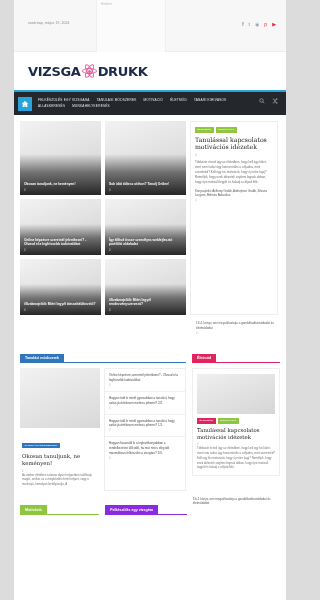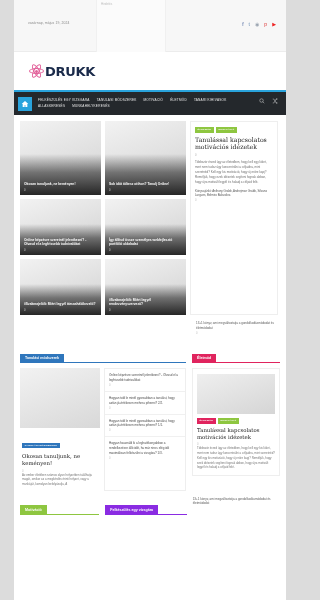--- a/index.html
+++ b/index.html
@@ -104,20 +104,21 @@
       <span style="color:#3b5998">f</span>
       <span style="color:#6b8fb5">t</span>
       <span style="color:#9aa4b0">◉</span>
       <span style="color:#dd3333">p</span>
       <span style="color:#ee2222">▶</span>
     </div>
   </div>
 
   <div class="logobar">
     <div class="logo">
+      <span>VIZSGA</span>
       <span class="atom">
             <i></i>
             <i></i>
             <i></i>
             <b></b>
           </span>
       <span>DRUKK</span>
     </div>
   </div>
 

